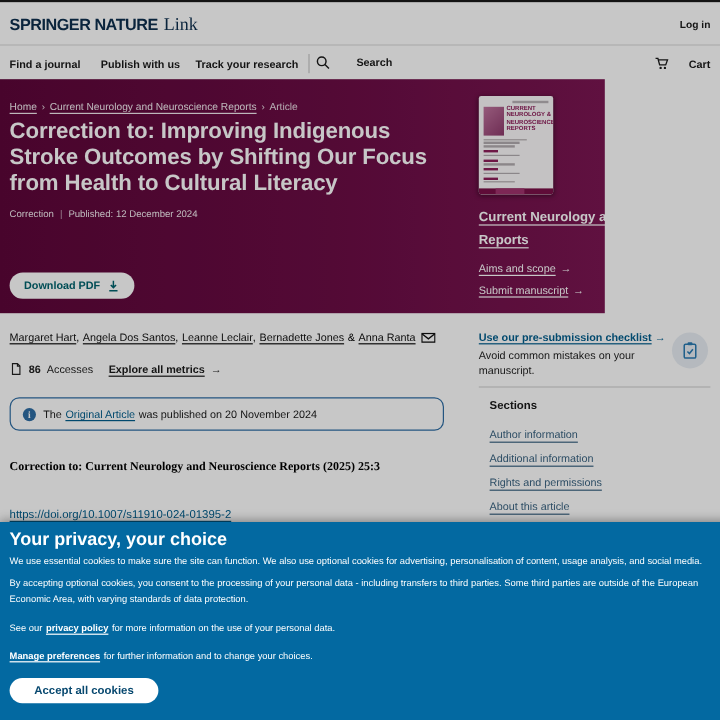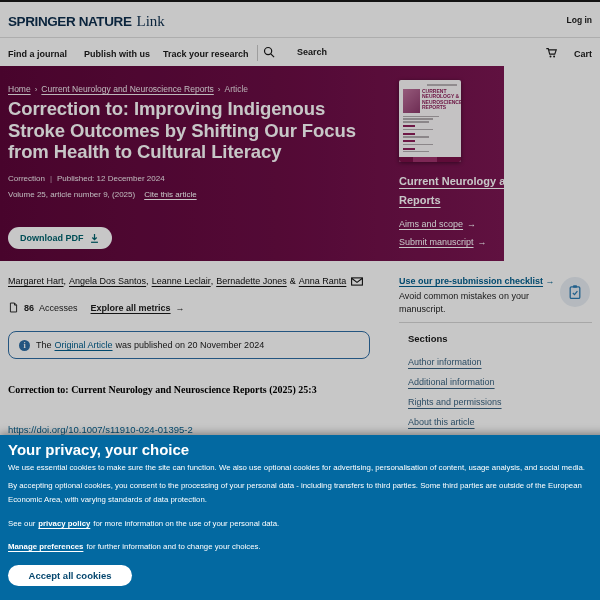--- a/index.html
+++ b/index.html
@@ -136,23 +136,20 @@
   </div>
 
   <div id="banner" class="abs">
     <div id="crumbs" class="abs">
       <a>Home</a><span class="csep">›</span><a>Current Neurology and Neuroscience Reports</a><span class="csep">›</span><span>Article</span>
     </div>
     <h1 id="a-title" class="abs" style="margin:0">Correction to: Improving Indigenous Stroke Outcomes by Shifting Our Focus from Health to Cultural Literacy</h1>
     <div id="a-meta" class="abs">
       <span>Correction</span><span class="pipe">|</span><span>Published: 12 December 2024</span>
     </div>
-    <div id="a-vol" class="abs">
-      <span>Volume 25, article number 9, (2025)</span><a>Cite this article</a>
-    </div>
     <button id="dl-btn" class="abs">
       <span>Download PDF</span>
       <svg width="11" height="11" viewBox="0 0 16 16">
         <path d="M8 1.5v8M4.8 6.5L8 9.7l3.2-3.2" fill="none" stroke="#00636e" stroke-width="1.8"></path>
         <path d="M3 13.5h10" stroke="#00636e" stroke-width="1.8"></path>
       </svg>
     </button>
 
     <div id="cover" class="abs lnk">
       <div class="cv-topline"></div>

